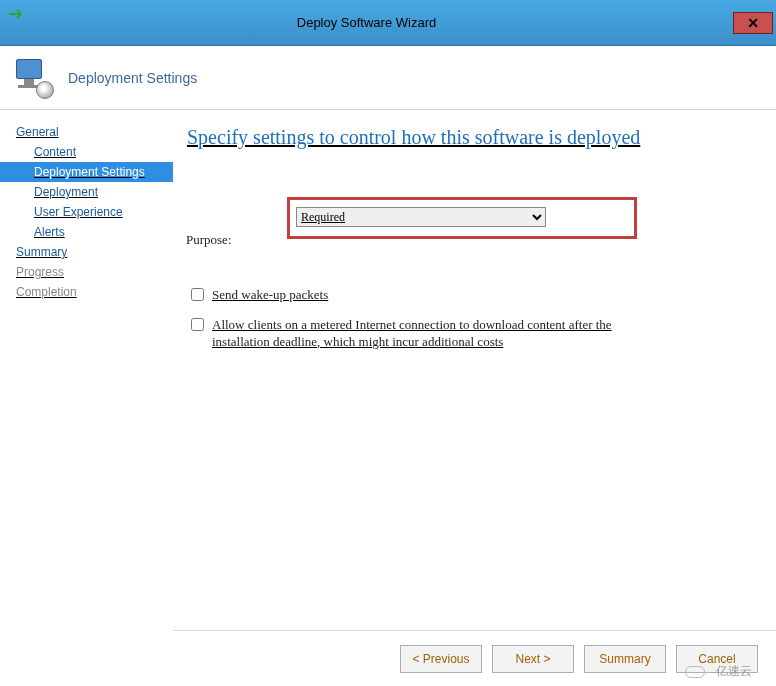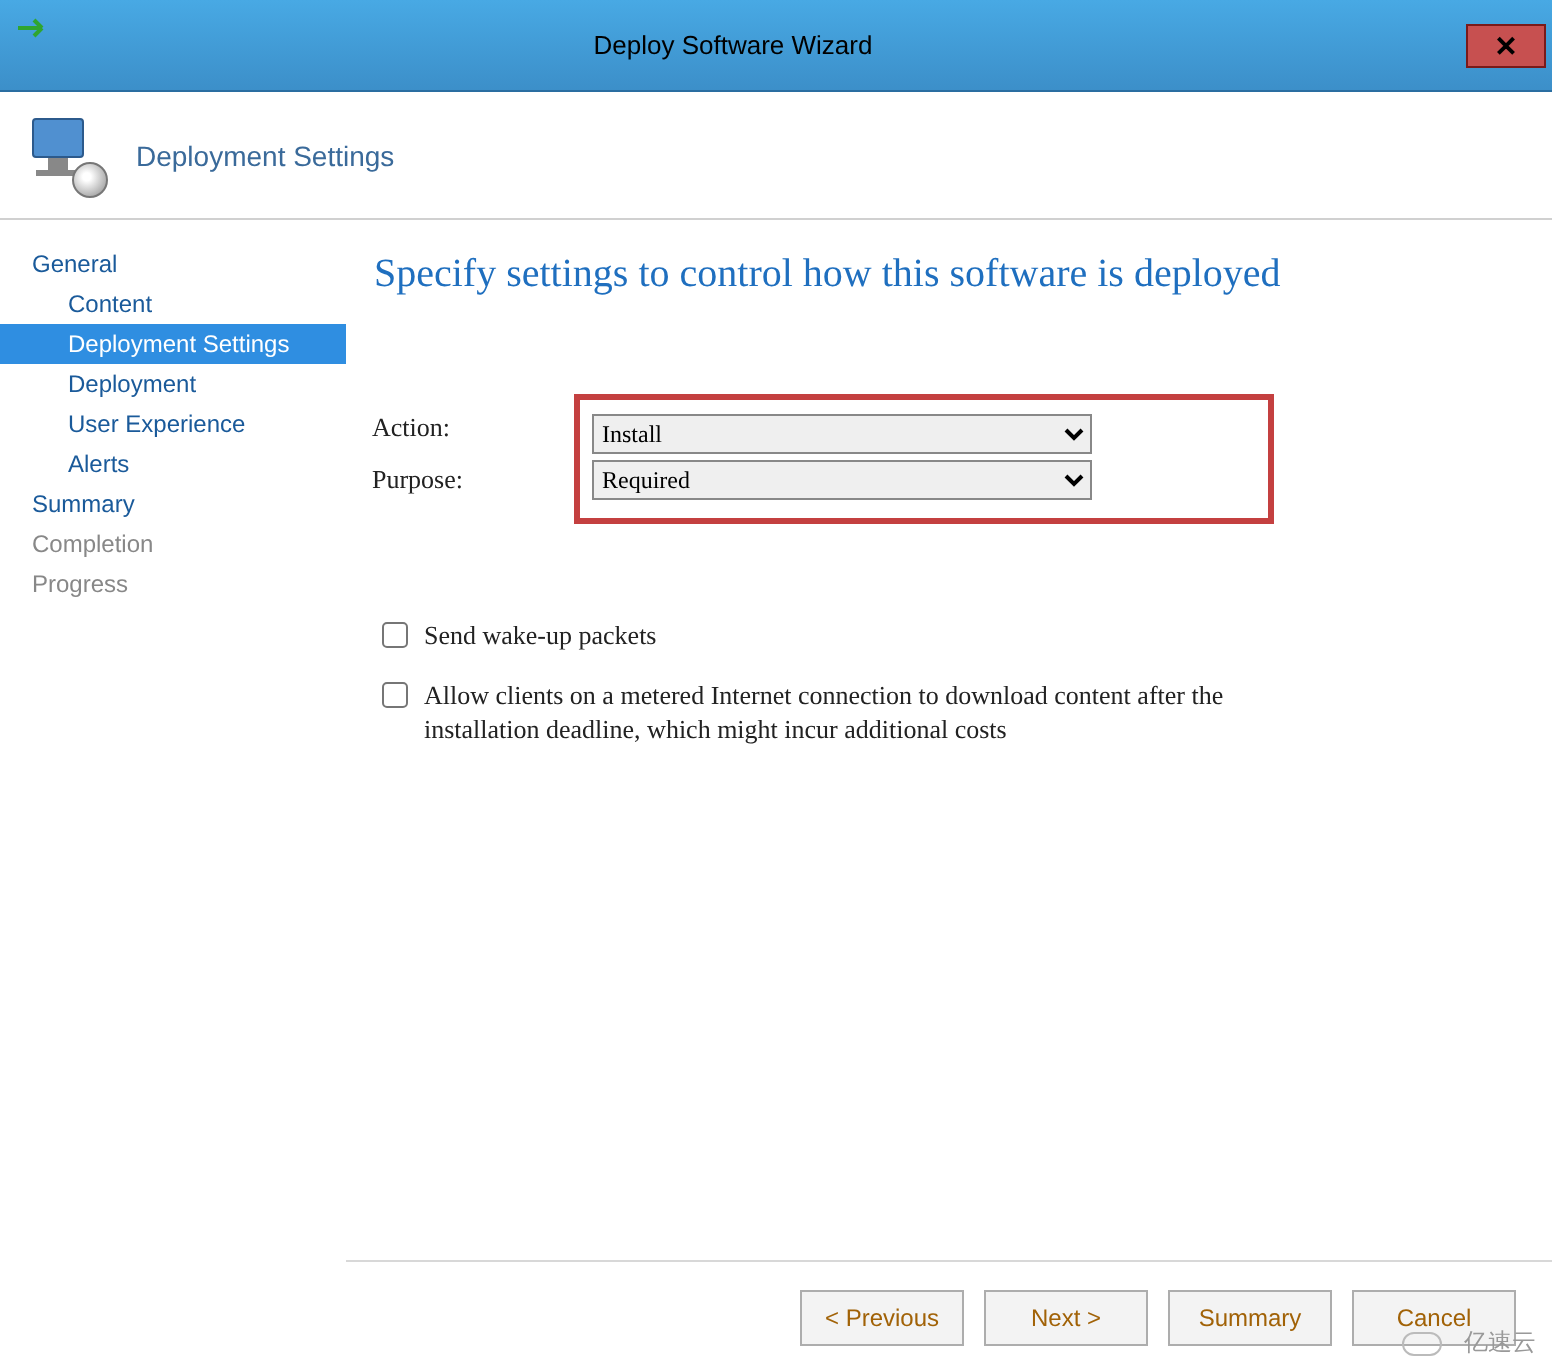--- a/index.html
+++ b/index.html
@@ -90,20 +90,21 @@
   }
   .header .page-title {
     color: #3a6a9a;
     font-size: 14px;
   }
 
   
   .body {
     display: flex;
     height: 556px;
+    text-decoration: underline;
   }
 
   
   .sidebar {
     width: 173px;
     padding: 12px 0 0 0;
     font-size: 12px;
   }
   .sidebar .group-label {
     padding: 3px 0 3px 16px;
@@ -205,21 +206,21 @@
     height: 28px;
     background: #f3f3f3;
     border: 1px solid #adadad;
     font-size: 12px;
     color: #a16207;
   }
 
   
   .watermark {
     position: absolute;
-    right: 8px; bottom: 6px;
+    right: 24px; bottom: 6px;
     font-size: 12px;
     color: #999;
     display: flex; align-items: center; gap: 11px;
     pointer-events: none;
   }
   .watermark .cloud {
     width: 20px; height: 12px;
     border: 1.5px solid #bbb;
     border-radius: 10px;
     position: relative;
@@ -253,34 +254,28 @@
 <div class="body">
 
   <div class="sidebar">
     <div class="group-label">General</div>
     <div class="sub">Content</div>
     <div class="sub selected">Deployment Settings</div>
     <div class="sub">Deployment</div>
     <div class="sub">User Experience</div>
     <div class="sub">Alerts</div>
     <div class="group-label">Summary</div>
+    <div class="group-label muted">Progress</div>
     <div class="group-label muted">Completion</div>
-    <div class="group-label muted">Progress</div>
   </div>
 
   <div class="content">
     <div class="content-heading">Specify settings to control how this software is deployed</div>
 
     <div class="highlight-box">
-      <div class="form-row">
-        <span class="lbl" style="top:6px">Action:</span>
-        <select>
-          <option>Install</option>
-        </select>
-      </div>
       <div class="form-row">
         <span class="lbl" style="top:32px">Purpose:</span>
         <select>
           <option>Required</option>
         </select>
       </div>
     </div>
 
     <div class="checks">
       <label class="check-row">

